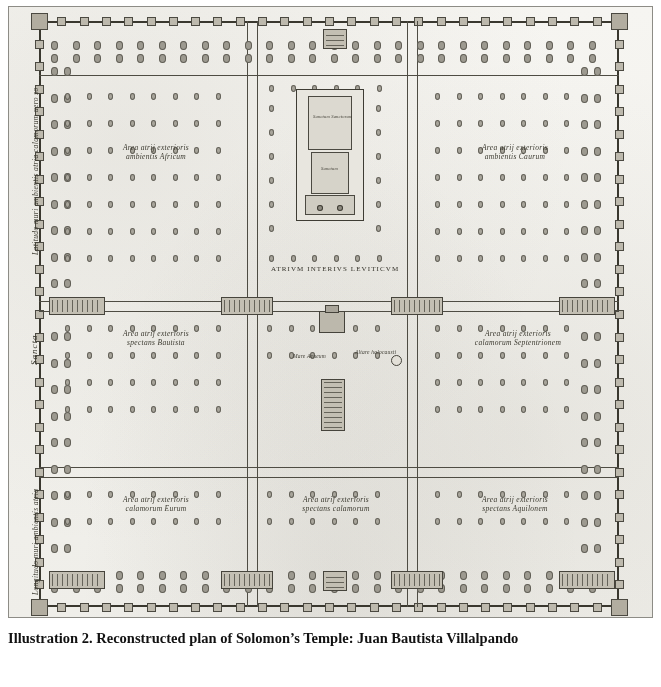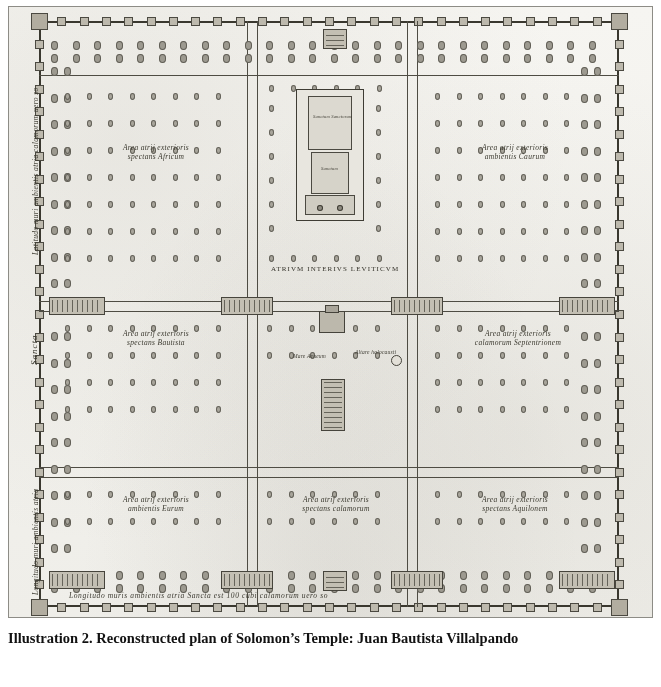--- a/index.html
+++ b/index.html
@@ -867,48 +867,47 @@
     <div class="tiny" style="left:330px; top:334px;">Altare holocausti</div>
 
     <div class="gate v" style="left:296px; top:364px; width:24px; height:52px;">
         <div class="bars"></div>
       </div>
 
     <div class="caps" style="left:246px; top:250px;">ATRIVM INTERIVS LEVITICVM</div>
 
     <div class="courtlabel" style="left:66px; top:128px; width:130px;">
       <span>Area atrij exterioris</span><br>
-      <span>spectans Africum</span>
+      <span>ambientis Africum</span>
     </div>
     <div class="courtlabel" style="left:420px; top:128px; width:140px;">
       <span>Area atrij exterioris</span><br>
       <span>ambientis Caurum</span>
     </div>
     <div class="courtlabel" style="left:66px; top:314px; width:130px;">
       <span>Area atrij exterioris</span><br>
       <span>spectans Bautista</span>
     </div>
     <div class="courtlabel" style="left:418px; top:314px; width:150px;">
       <span>Area atrij exterioris</span><br>
       <span>calamorum Septentrionem</span>
     </div>
     <div class="courtlabel" style="left:66px; top:480px; width:130px;">
       <span>Area atrij exterioris</span><br>
-      <span>ambientis Eurum</span>
+      <span>calamorum Eurum</span>
     </div>
     <div class="courtlabel" style="left:246px; top:480px; width:130px;">
       <span>Area atrij exterioris</span><br>
       <span>spectans calamorum</span>
     </div>
     <div class="courtlabel" style="left:420px; top:480px; width:140px;">
       <span>Area atrij exterioris</span><br>
       <span>spectans Aquilonem</span>
     </div>
 
     <div class="vlabel" style="left:6px; top:240px;">Latitudo muri ambientis atria  calamorum  uero  so</div>
     <div class="vlabel big" style="left:4px; top:350px;">Sancta</div>
     <div class="vlabel" style="left:6px; top:580px;">Longitudo muri ambientis atria</div>
 
-    <div class="scalebar" style="left:44px; top:576px;">Longitudo muris ambientis atria Sancta  est  100  cubi  calamorum  uero  so</div>
   </div>
 </div>
 
 <div id="caption">Illustration 2. Reconstructed plan of Solomon’s Temple: Juan Bautista Villalpando</div>
 
 </body></html>

